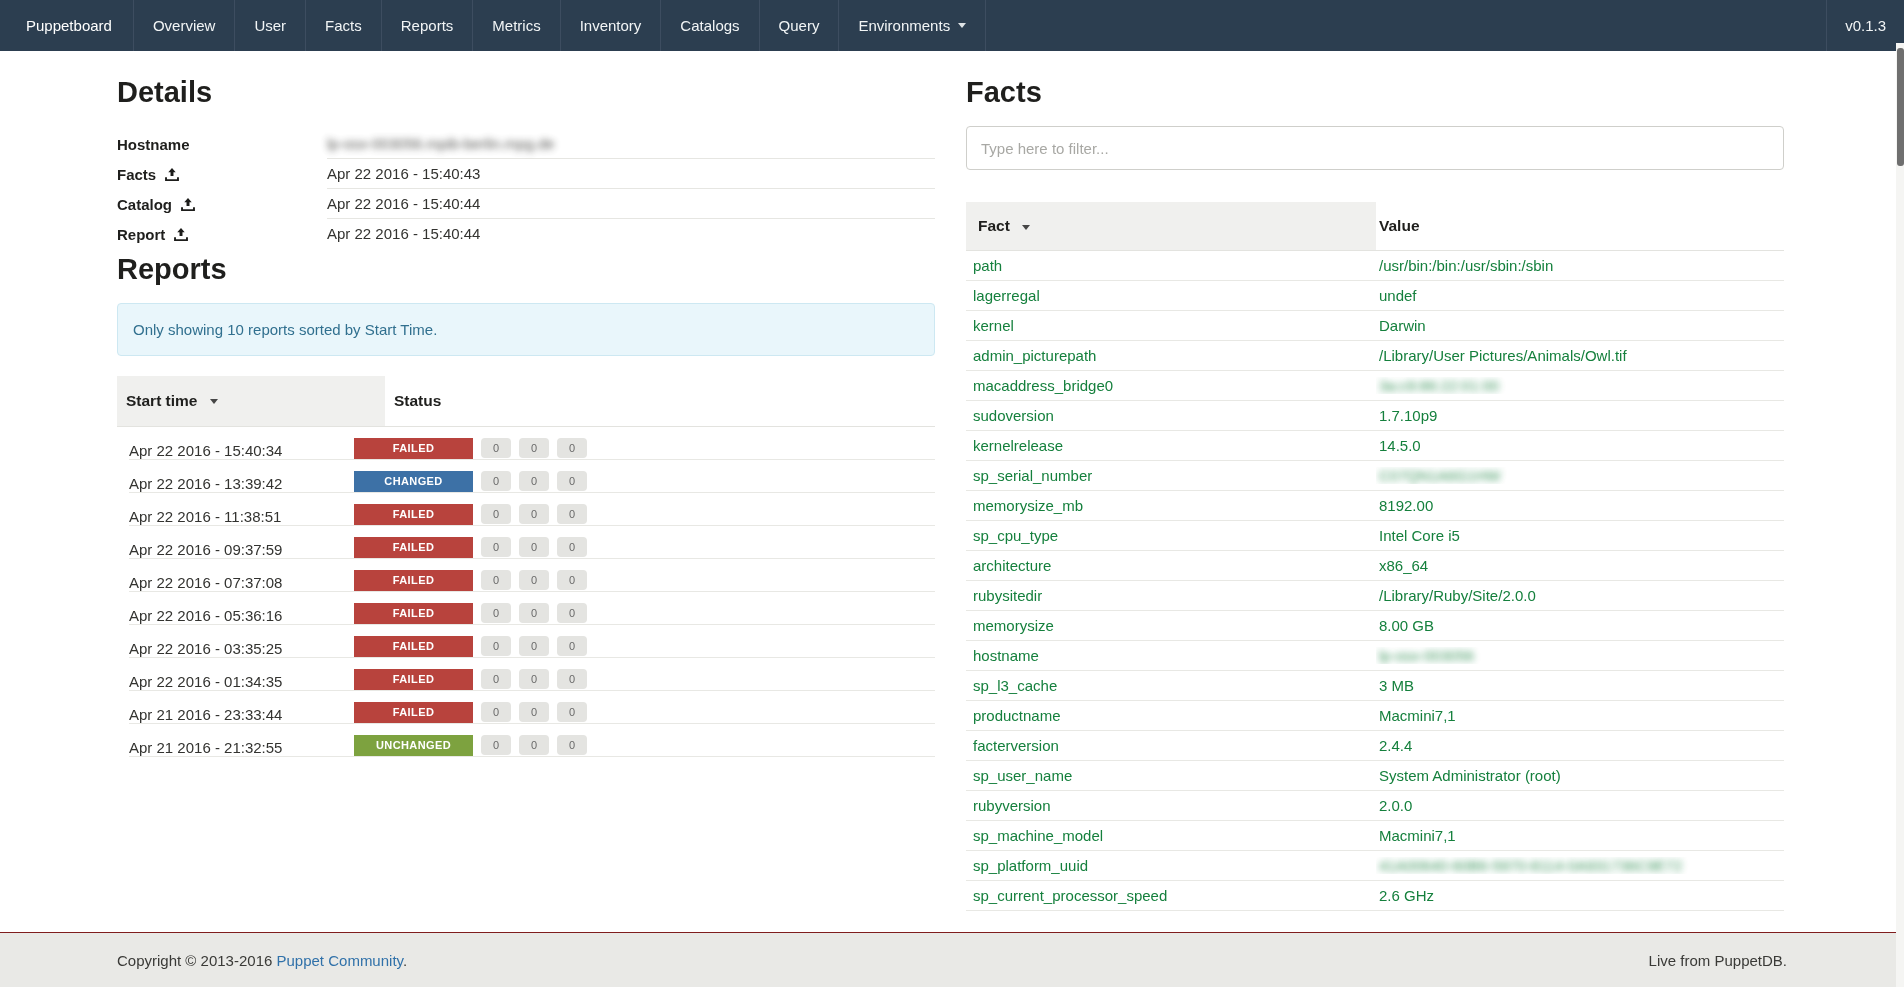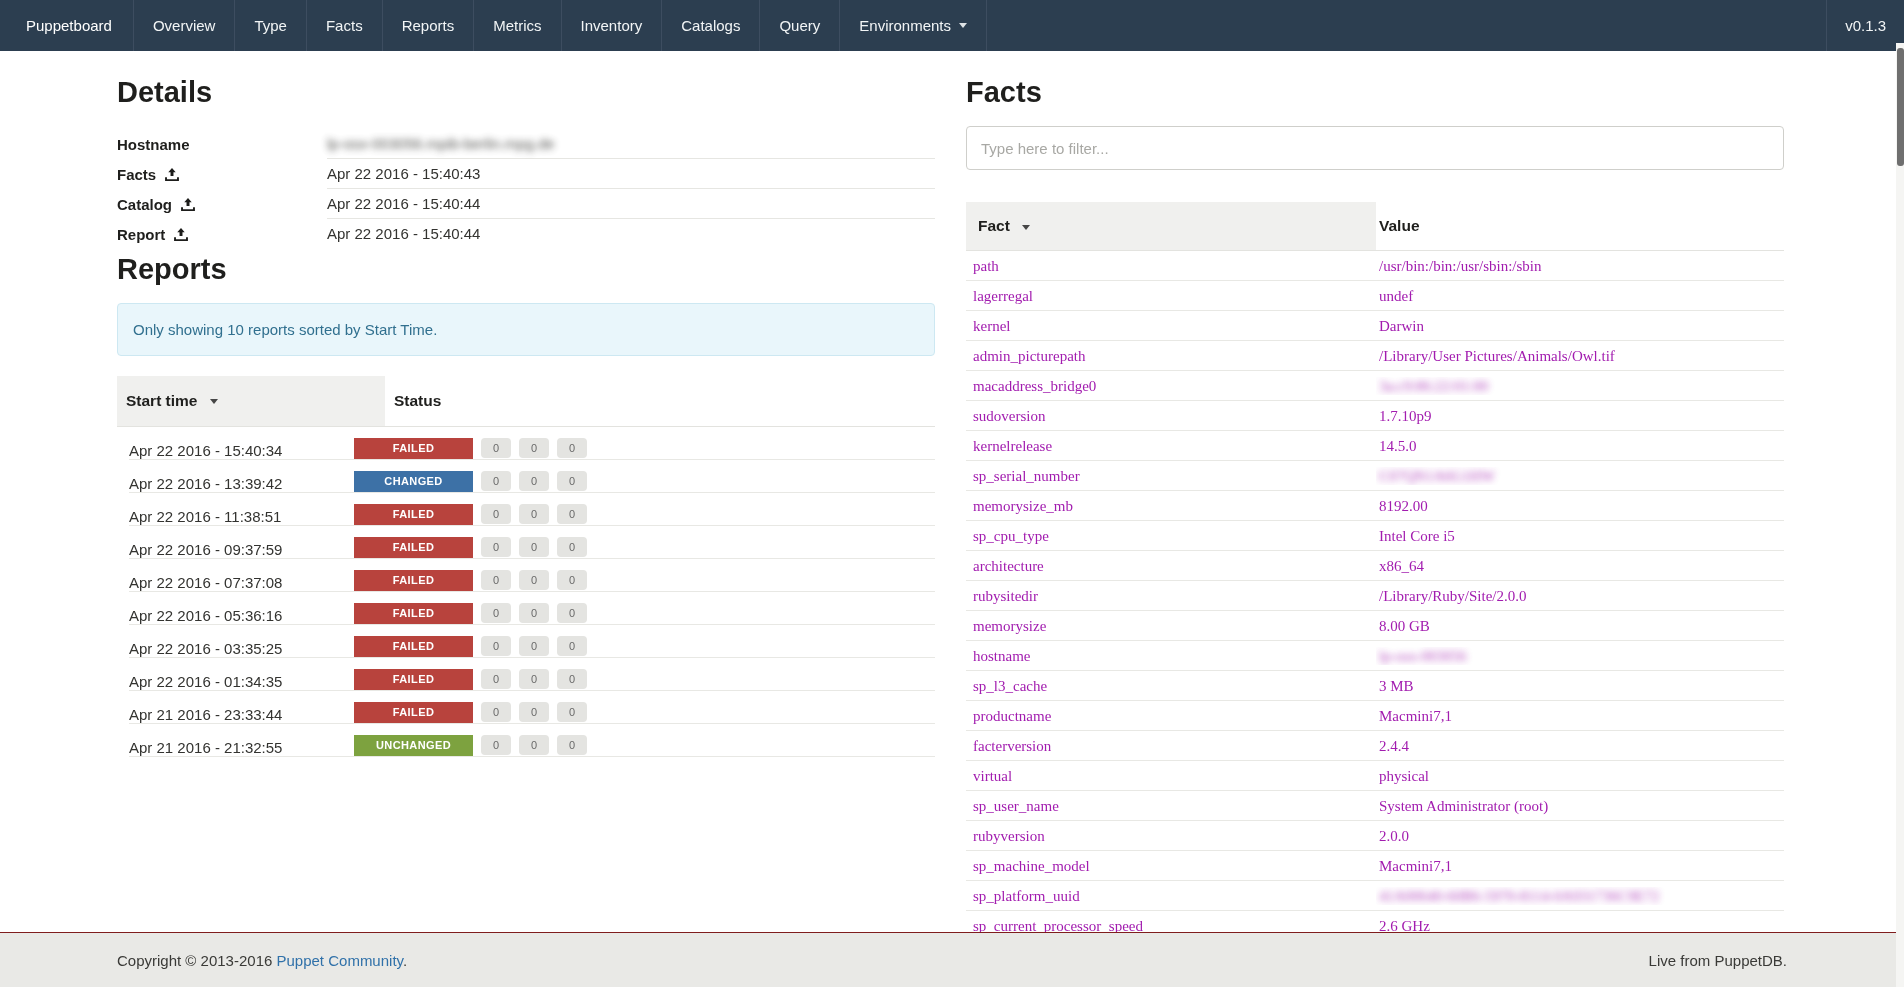--- a/index.html
+++ b/index.html
@@ -78,21 +78,21 @@
     padding:0 14px; font-size:15px; margin:17px 0 32px 0; color:#333;
     font-family:"Liberation Sans","DejaVu Sans",sans-serif; outline:none;
   }
   .facts-filter::placeholder { color:#a8a8a4; }
   .f-table-head { display:flex; border-bottom:1px solid #e3e3df; }
   .th-fact { width:410px; background:#f0f0ee; padding:15px 12px; }
   .th-value { padding:15px 3px; }
   .fact-row { display:flex; align-items:center; height:30px; border-bottom:1px solid #e8e8e4; }
   .fact-cell { width:410px; padding-left:7px; overflow:hidden; white-space:nowrap; }
   .value-cell { flex:1; padding-left:3px; overflow:hidden; white-space:nowrap; }
-  .fact-link, .value-link { color:#a21caf; cursor:pointer;font-family:Liberation Serif, serif; }
+  .fact-link, .value-link { color:#15803d; cursor:pointer; }
 
   
   .footer {
     position:absolute; left:0; right:0; bottom:0; height:55px;
     background:#e9e9e6; border-top:1px solid #7f1d1d;
     display:flex; align-items:center; justify-content:space-between;
     padding:0 117px; color:#3a3a37; font-size:15px;
   }
   .footer a { color:#3071a9; cursor:pointer; }
 
@@ -105,21 +105,21 @@
 
 <nav class="navbar">
   <div class="navbar-brand">
     <span>Puppetboard</span>
   </div>
   <div class="nav-items" id="nav-items">
       <div class="nav-item">
         <span>Overview</span>
       </div>
       <div class="nav-item">
-        <span>Type</span>
+        <span>User</span>
       </div>
       <div class="nav-item">
         <span>Facts</span>
       </div>
       <div class="nav-item">
         <span>Reports</span>
       </div>
       <div class="nav-item">
         <span>Metrics</span>
       </div>
@@ -387,24 +387,20 @@
             </div>
             <div class="fact-row">
               <div class="fact-cell"><a class="fact-link">productname</a></div>
               <div class="value-cell"><a class="value-link">Macmini7,1</a></div>
             </div>
             <div class="fact-row">
               <div class="fact-cell"><a class="fact-link">facterversion</a></div>
               <div class="value-cell"><a class="value-link">2.4.4</a></div>
             </div>
             <div class="fact-row">
-              <div class="fact-cell"><a class="fact-link">virtual</a></div>
-              <div class="value-cell"><a class="value-link">physical</a></div>
-            </div>
-            <div class="fact-row">
               <div class="fact-cell"><a class="fact-link">sp_user_name</a></div>
               <div class="value-cell"><a class="value-link">System Administrator (root)</a></div>
             </div>
             <div class="fact-row">
               <div class="fact-cell"><a class="fact-link">rubyversion</a></div>
               <div class="value-cell"><a class="value-link">2.0.0</a></div>
             </div>
             <div class="fact-row">
               <div class="fact-cell"><a class="fact-link">sp_machine_model</a></div>
               <div class="value-cell"><a class="value-link">Macmini7,1</a></div>

